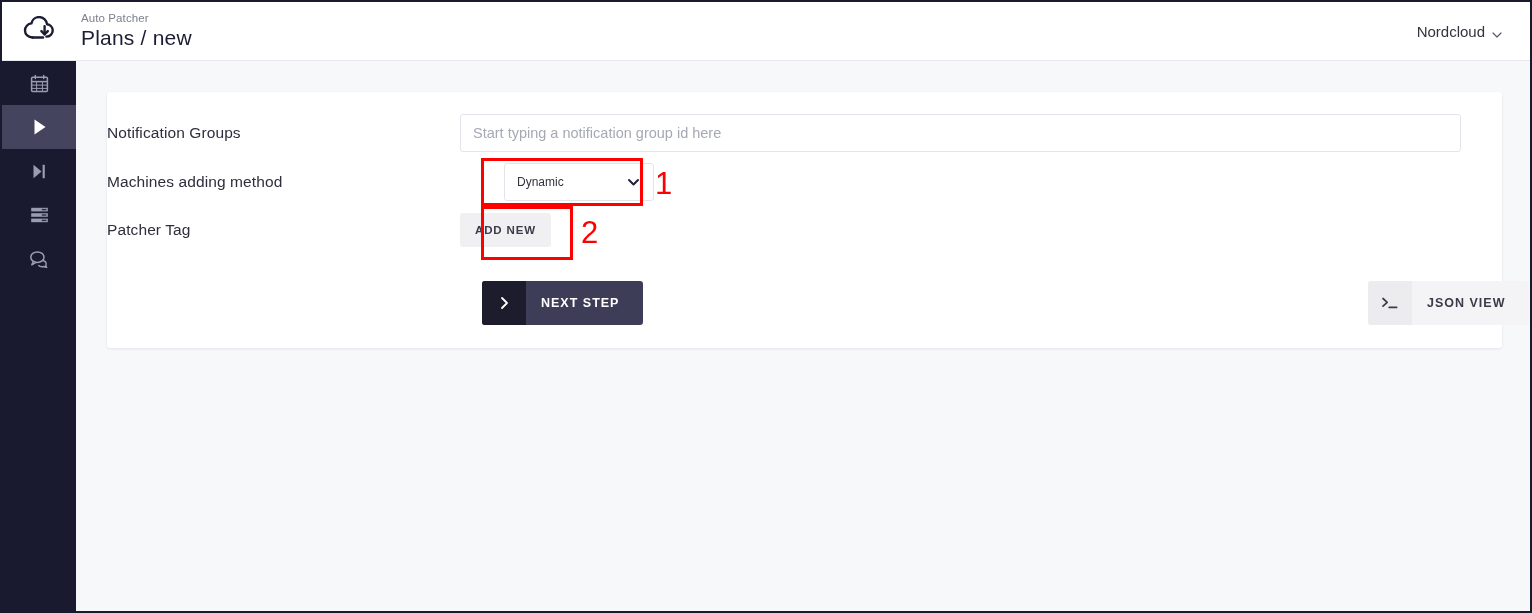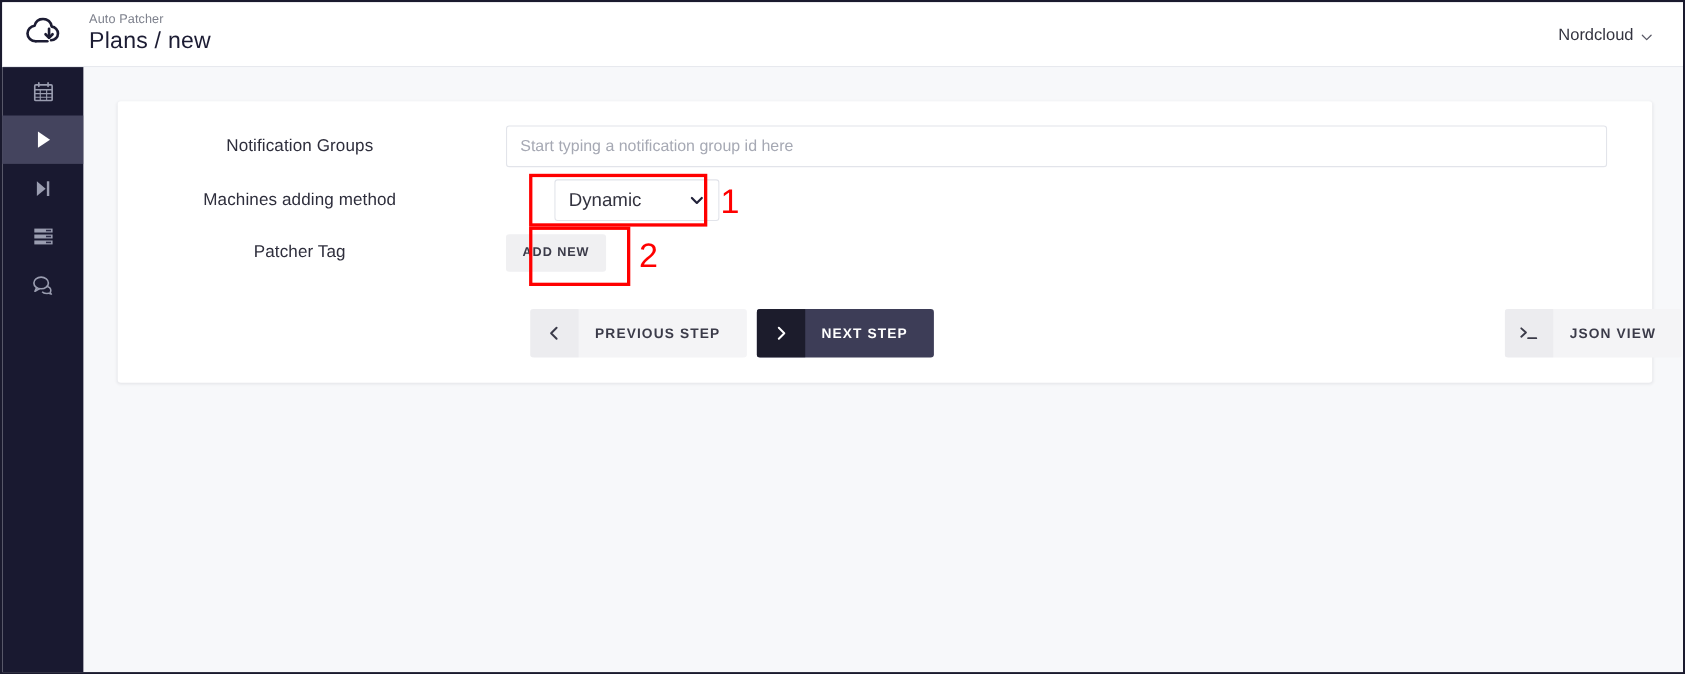--- a/index.html
+++ b/index.html
@@ -116,21 +116,21 @@
     box-shadow: 0 1px 3px rgba(20,20,40,.09);
   }
 
   .form-row {
     position: absolute;
     display: flex;
     align-items: center;
   }
   .form-label {
     width: 353px;
-    text-align: center;
+    text-align: left;
     padding-right: 22px;
     box-sizing: border-box;
     font-size: 15.5px;
     color: #2e2e3c;
     letter-spacing: .1px;
   }
 
   
   .row-notif { left: 0; top: 22px; width: 100%; }
   .notif-input {
@@ -154,21 +154,21 @@
     position: relative;
     width: 150px;
     height: 38px;
     box-sizing: border-box;
     border: 1px solid #e2e4ea;
     border-radius: 3px;
     background: #fff;
     display: flex;
     align-items: center;
     padding: 0 12px;
-    font-size: 17px;
+    font-size: 12px;
     color: #33333f;
     cursor: pointer;
   }
   .select-caret {
     position: absolute;
     right: 12px; top: 50%;
     transform: translateY(-50%);
     width: 15px; height: 15px;
   }
 
@@ -359,28 +359,20 @@
         <button class="addnew-btn">ADD NEW</button>
       </div>
 
       <div class="annot-box" style="left:374px; top:66px; width:162px; height:48px;"></div>
       <div class="annot-num" style="left:548px; top:76px;">1</div>
 
       <div class="annot-box" style="left:374px; top:114px; width:92px; height:54px;"></div>
       <div class="annot-num" style="left:474px; top:125px;">2</div>
 
       <div class="btn-row">
-        <button class="step-btn btn-prev">
-          <span class="ico">
-            <svg width="14" height="14" viewBox="0 0 14 14" fill="none">
-              <path d="M9 2L4 7l5 5" stroke="#3b3b49" stroke-width="1.8" stroke-linecap="round" stroke-linejoin="round"></path>
-            </svg>
-          </span>
-          <span class="lbl">PREVIOUS STEP</span>
-        </button>
 
         <button class="step-btn btn-next">
           <span class="ico">
             <svg width="14" height="14" viewBox="0 0 14 14" fill="none">
               <path d="M5 2l5 5-5 5" stroke="#ffffff" stroke-width="1.8" stroke-linecap="round" stroke-linejoin="round"></path>
             </svg>
           </span>
           <span class="lbl">NEXT STEP</span>
         </button>
       </div>

